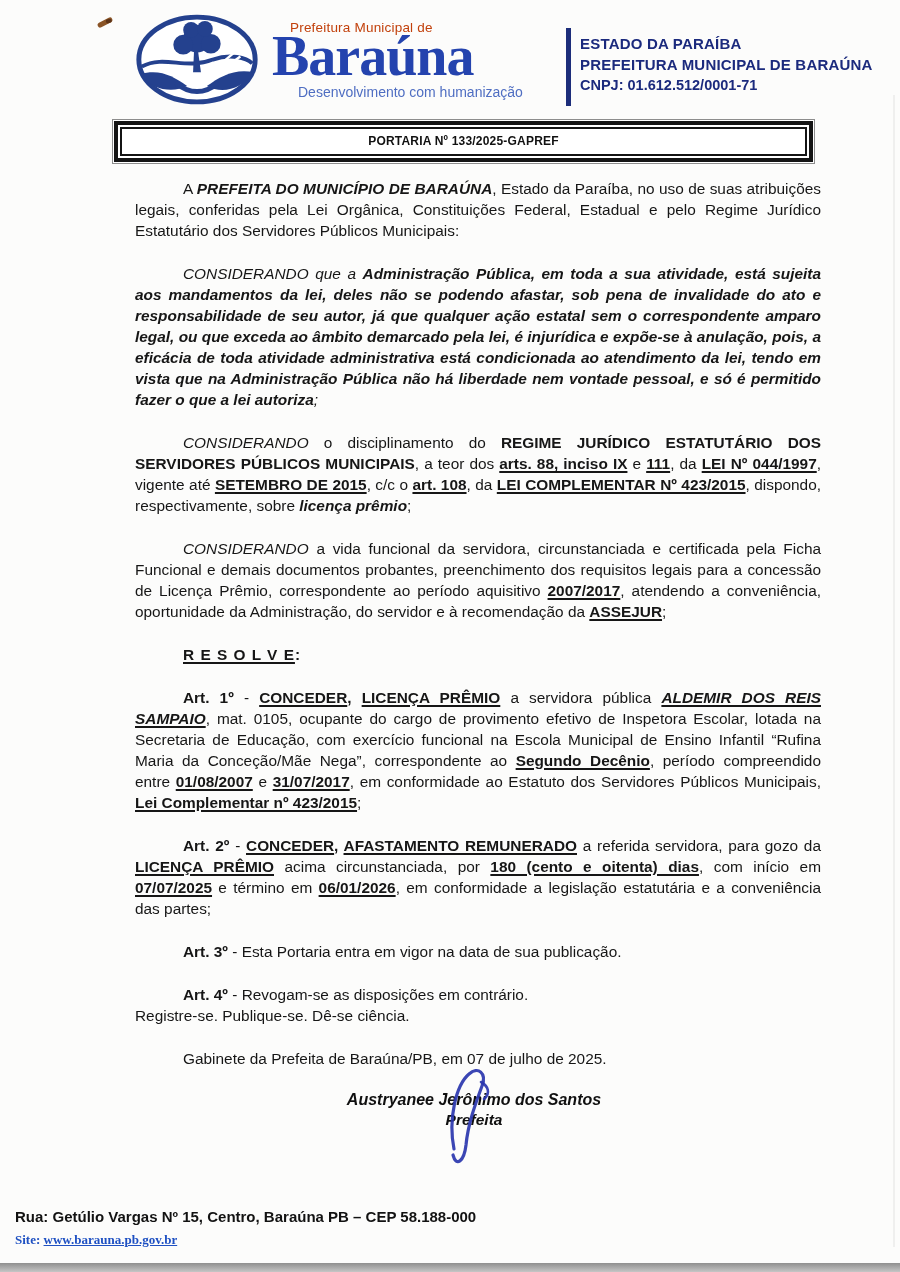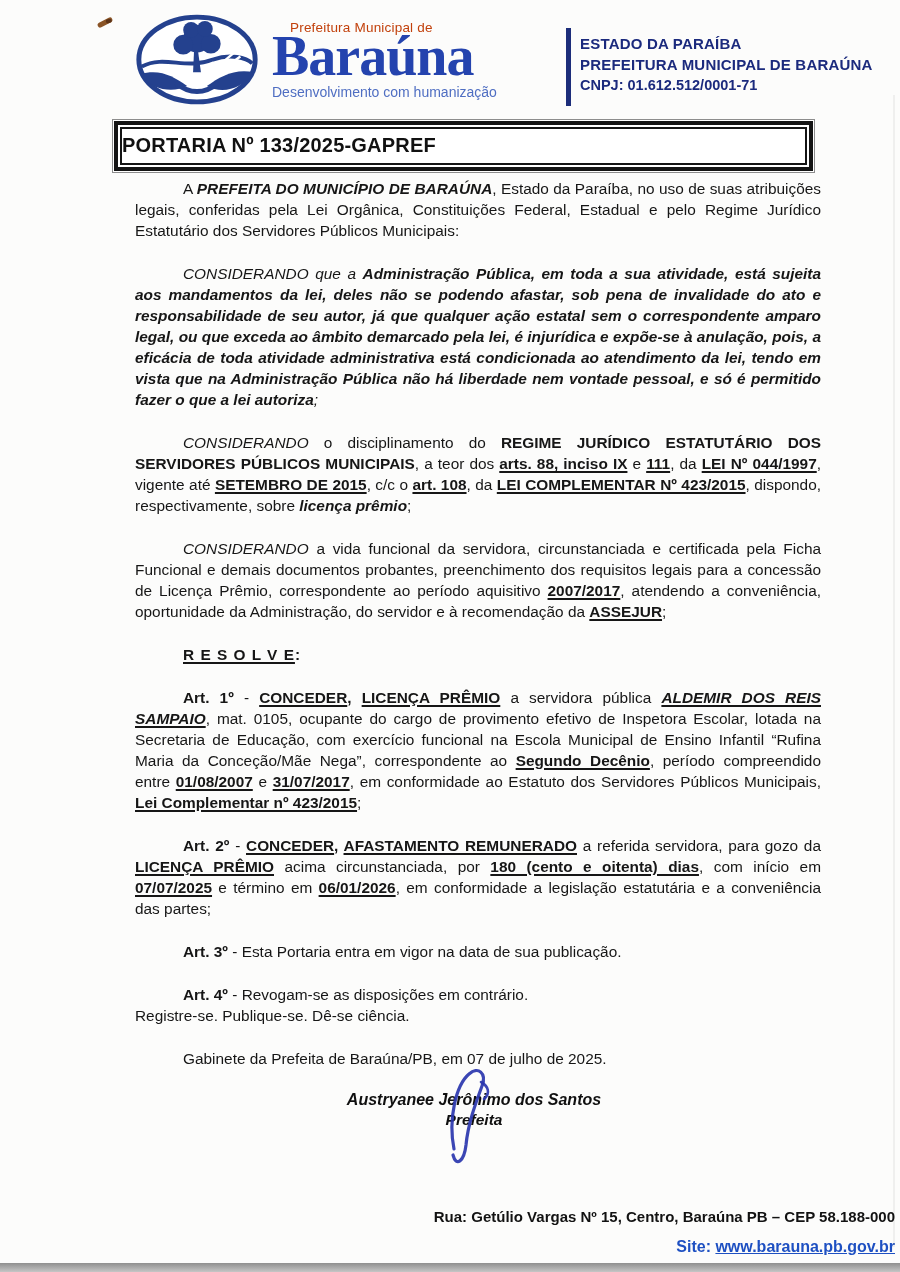--- a/index.html
+++ b/index.html
@@ -8,50 +8,50 @@
     background:#fcfcfb;
     font-family:"Liberation Sans", sans-serif;
     color:#151515;
   }
   
   .hdr{position:absolute;left:0;top:0;width:900px;height:115px;}
   .emblem{position:absolute;left:128px;top:12px;}
   .logo-text{position:absolute;left:272px;top:20px;width:292px;}
   .logo-pre{margin-left:18px;font-size:13.5px;color:#c2410c;letter-spacing:.2px;}
   .logo-name{font-family:"Liberation Serif", serif;font-weight:700;font-size:56px;line-height:54px;color:#2443ae;letter-spacing:-1px;margin-top:-6px;}
-  .logo-tag{margin-top:1px;font-size:14px;color:#4f6ec2;}
+  .logo-tag{margin-left:26px;margin-top:1px;font-size:14px;color:#4f6ec2;}
   .hdr-divider{position:absolute;left:566px;top:28px;width:5px;height:78px;background:#1c2d7a;}
   .state-block{position:absolute;left:580px;top:33px;width:302px;color:#1b2a7d;font-weight:700;line-height:21px;}
   .state-l1,.state-l2{font-size:15px;letter-spacing:.2px;}
   .state-l3{font-size:14.5px;}
   .pen-mark{position:absolute;left:97px;top:20px;width:16px;height:5px;background:#8a5426;border-radius:3px;transform:rotate(-28deg);}
   .pen-mark:after{content:"";position:absolute;left:9px;top:1px;width:6px;height:4px;background:#5d3317;border-radius:2px;transform:rotate(18deg);}
   
   .tbox{position:absolute;left:112px;top:119px;width:701px;border:1px solid #8d8d8d;background:#fff;}
   .tbox-mid{border:4px solid #141414;margin:1px;}
   .tbox-in{border:2px solid #141414;margin:2px;padding:5px 0 6px 0;}
-  .doc-title{text-align:left;font-weight:700;font-size:20px;letter-spacing:.2px;color:#111;}
+  .doc-title{text-align:center;font-weight:700;font-size:12px;letter-spacing:.2px;color:#111;}
   
   .doc-body{position:absolute;left:127px;top:178px;width:694px;}
   .doc-body p{margin:0 0 22px 8px;text-align:justify;font-size:15.4px;line-height:21px;color:#161616;}
   .indent{text-indent:48px;}
   .tight{margin-bottom:0 !important;}
   .b{font-weight:700;}
   .i{font-style:italic;}
   .u{text-decoration:underline;text-underline-offset:2px;text-decoration-thickness:1.6px;}
   .resolve{letter-spacing:1px;}
   
   .sig{position:relative;margin-top:18px;text-align:center;}
   .sig-name{font-weight:700;font-style:italic;font-size:16px;color:#101010;}
   .sig-role{font-weight:700;font-style:italic;font-size:15.5px;margin-top:2px;color:#101010;}
   .sig-ink{position:absolute;left:calc(50% - 42px);top:-30px;pointer-events:none;}
   
-  .ftr{position:absolute;left:15px;top:1208px;width:880px;text-align:right;}
+  .ftr{position:absolute;left:15px;top:1208px;width:880px;text-align:left;}
   .ftr-addr{font-weight:700;font-size:15px;color:#121212;}
-  .ftr-site{margin-top:13px;font-weight:700;font-size:16px;color:#1e50c2;}
+  .ftr-site{margin-top:7px;font-weight:700;font-size:13px;color:#1e50c2;font-family:Liberation Serif, serif;}
   .ftr-site a{color:#1e50c2;text-decoration:underline;cursor:pointer;}
   
   .scan-bottom{position:absolute;left:0;bottom:0;width:900px;height:9px;background:linear-gradient(#8f8f8f,#c6c6c6);}
   .scan-edge{position:absolute;right:5px;top:95px;bottom:25px;width:2px;background:rgba(0,0,0,0.05);}
 </style>
 </head>
 <body>
 
 <div class="hdr">
   <span class="pen-mark"></span>

